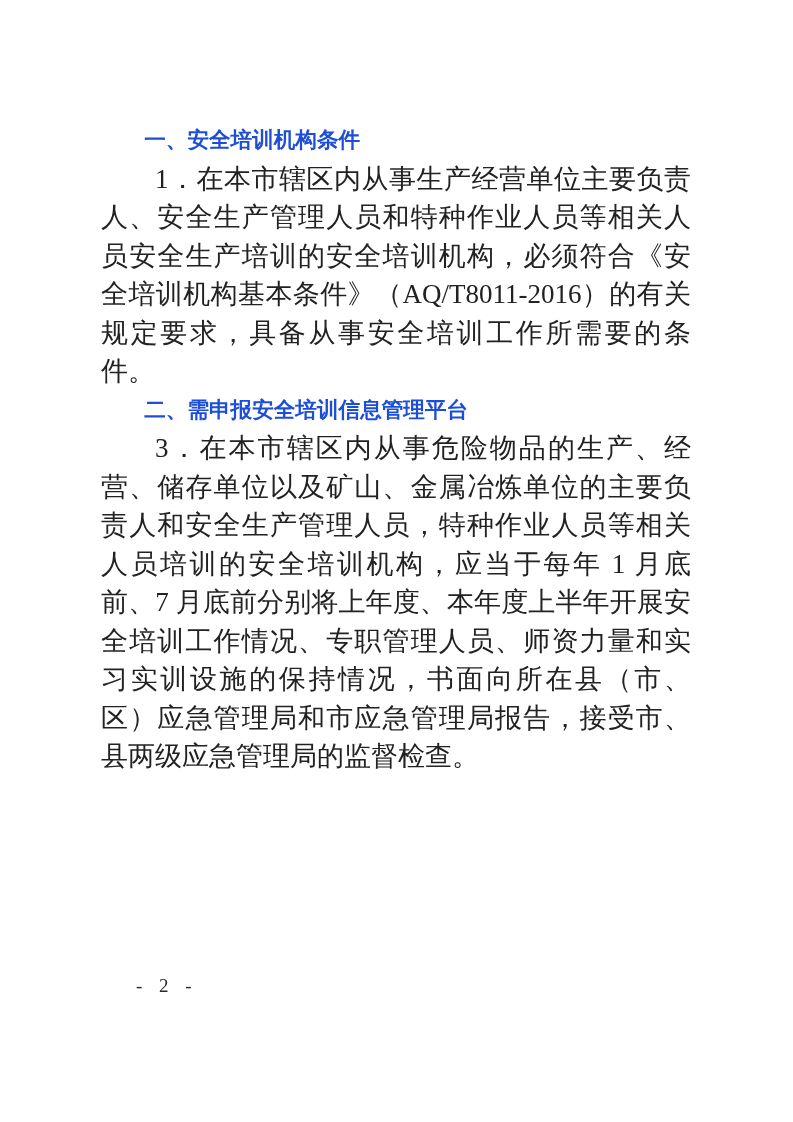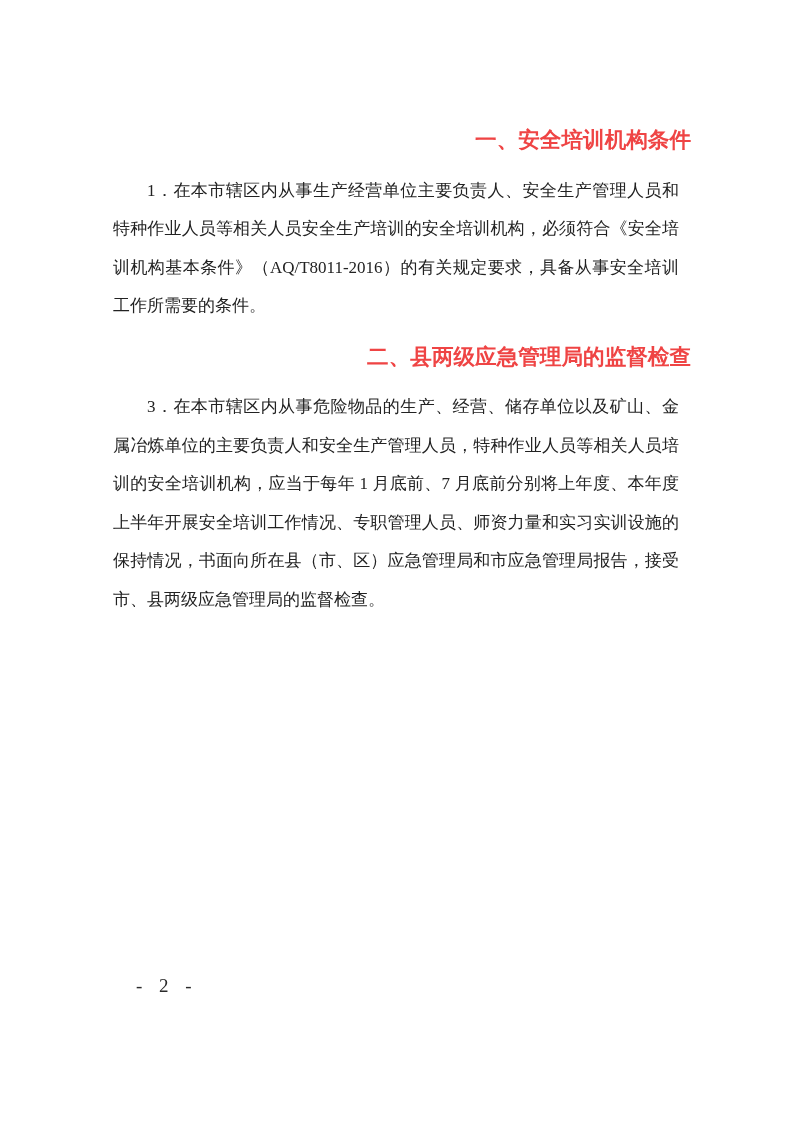--- a/index.html
+++ b/index.html
@@ -18,32 +18,31 @@
   .text-block {
     position: absolute;
     left: 101px;
     top: 121px;
     width: 590px;
   }
   .doc-heading {
     margin: 0;
     font-family: "Liberation Sans", sans-serif;
     font-weight: 700;
-    color: #ef4444;
+    color: #1d4ed8;
     font-size: 21.6px;
     line-height: 38.5px;
     text-indent: 2em;
     white-space: nowrap;
-    text-align: right;
   }
   .doc-para {
-    margin: 12px;
+    margin: 0;
     font-family: "Liberation Serif", serif;
     font-weight: 400;
-    font-size: 17px;
+    font-size: 27px;
     line-height: 38.5px;
     text-align: justify;
     text-indent: 2em;
     color: #222222;
   }
   .page-number {
     position: absolute;
     left: 136px;
     top: 974px;
     font-family: "Liberation Serif", serif;
@@ -53,18 +52,18 @@
     color: #2a2a2a;
   }
 </style>
 </head>
 <body>
 
 <div class="page">
   <main class="text-block">
     <h2 class="doc-heading">一、安全培训机构条件</h2>
     <p class="doc-para">1．在本市辖区内从事生产经营单位主要负责人、安全生产管理人员和特种作业人员等相关人员安全生产培训的安全培训机构，必须符合《安全培训机构基本条件》（AQ/T8011-2016）的有关规定要求，具备从事安全培训工作所需要的条件。</p>
-    <h2 class="doc-heading">二、县两级应急管理局的监督检查</h2>
+    <h2 class="doc-heading">二、需申报安全培训信息管理平台</h2>
     <p class="doc-para">3．在本市辖区内从事危险物品的生产、经营、储存单位以及矿山、金属冶炼单位的主要负责人和安全生产管理人员，特种作业人员等相关人员培训的安全培训机构，应当于每年 1 月底前、7 月底前分别将上年度、本年度上半年开展安全培训工作情况、专职管理人员、师资力量和实习实训设施的保持情况，书面向所在县（市、区）应急管理局和市应急管理局报告，接受市、县两级应急管理局的监督检查。</p>
   </main>
 
   <div class="page-number">- 2 -</div>
 </div>
 
 </body></html>

